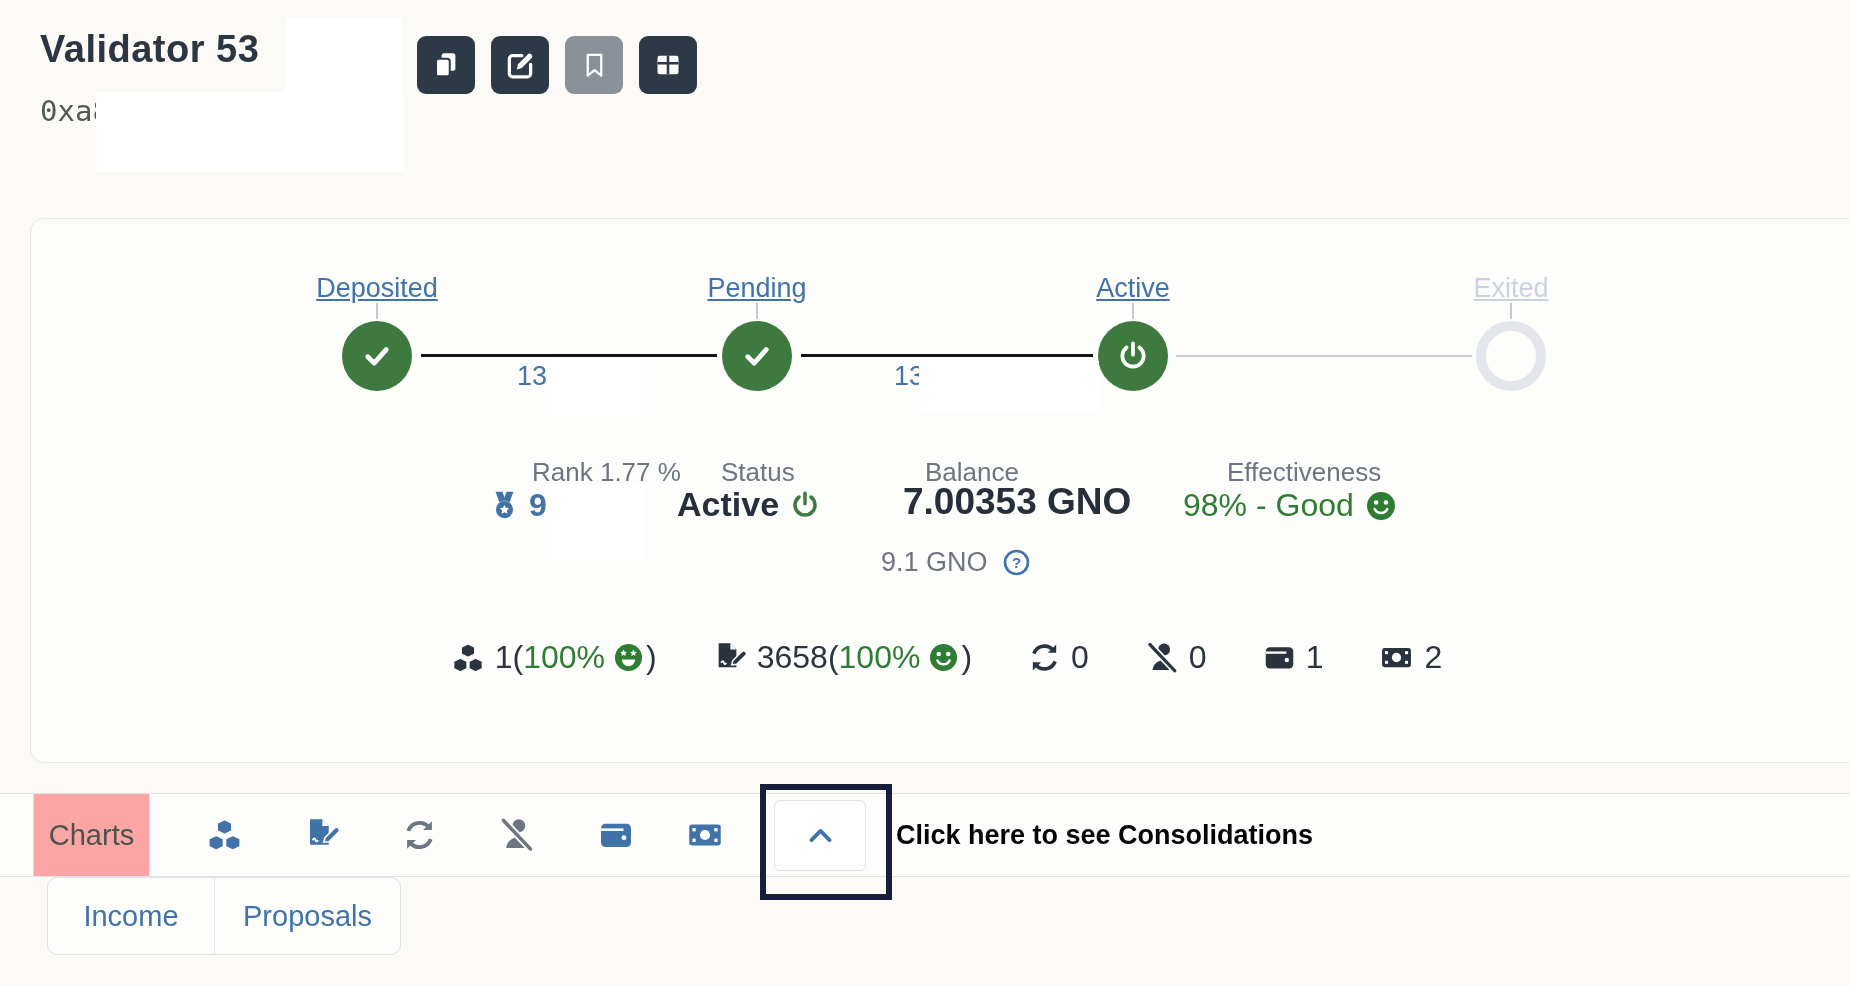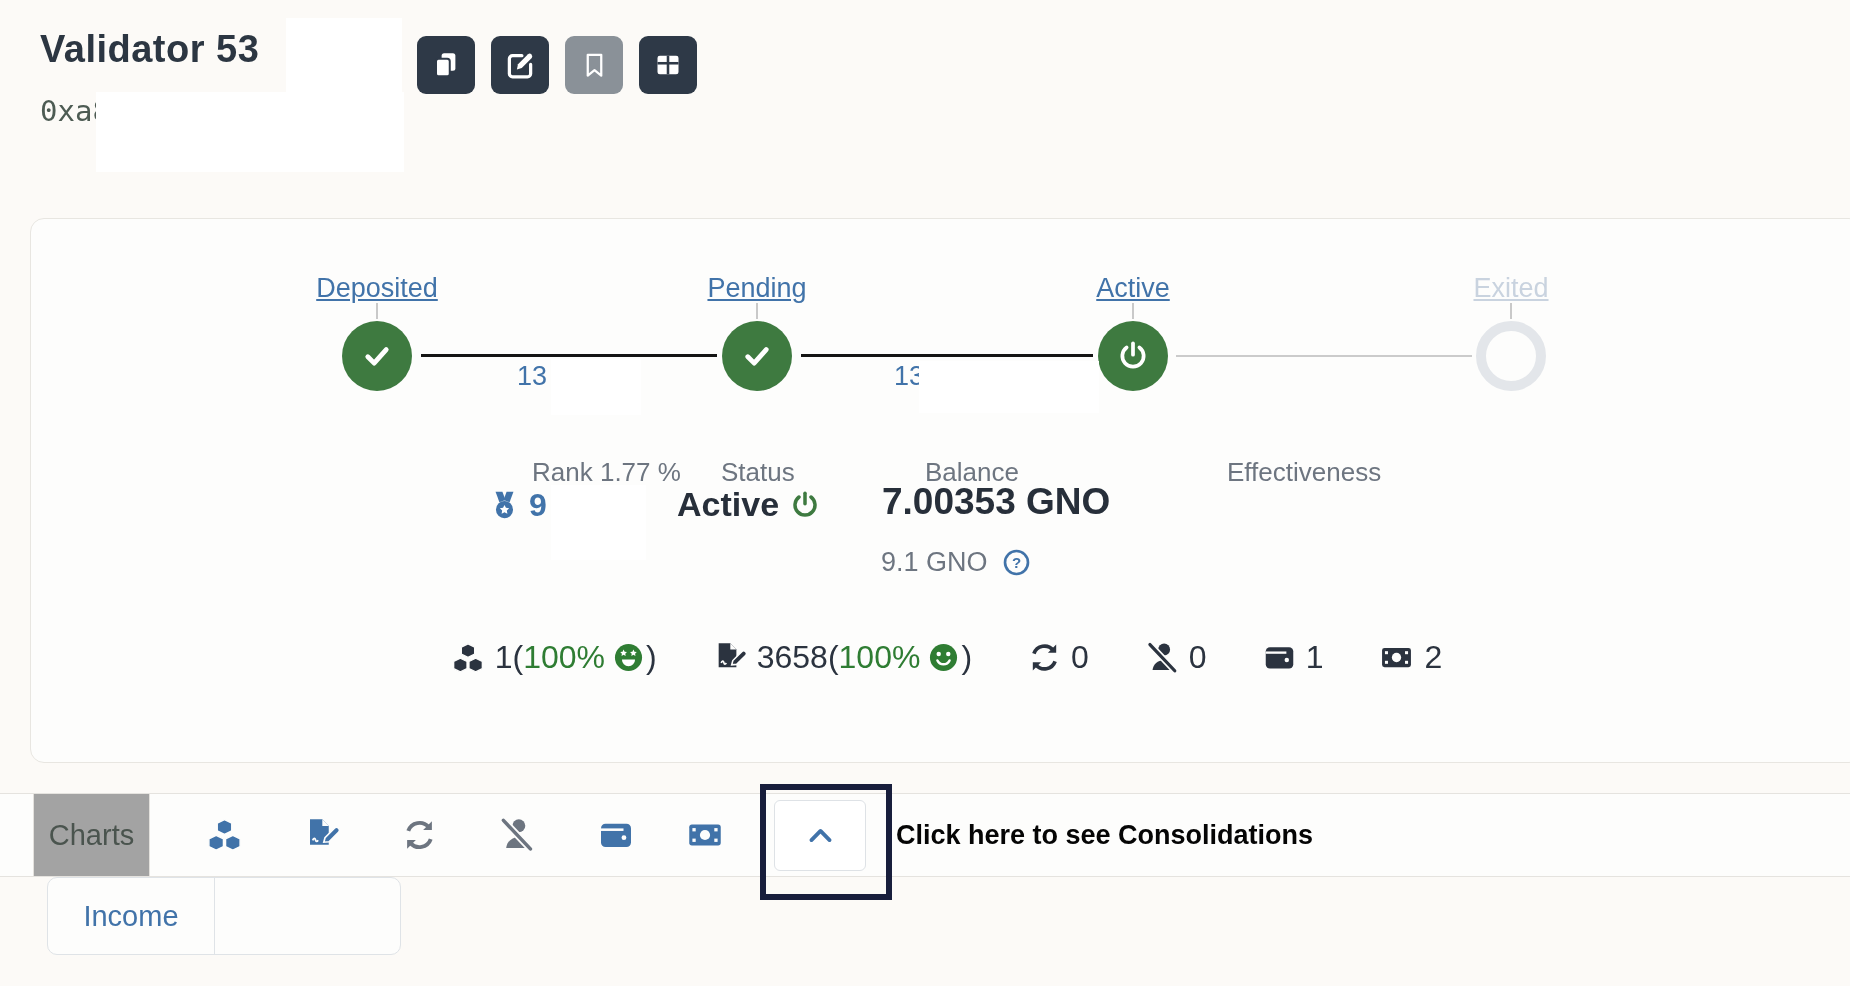--- a/index.html
+++ b/index.html
@@ -50,21 +50,21 @@
   .counter .ic{margin-right:10px;display:flex;}
   .counter .pct{color:#2f7d33;}
   .counter .emo{margin:0 2px 0 8px;display:flex;}
 
   
   .toolbar{position:absolute;left:0;top:793px;width:1850px;height:84px;background:#fdfdfc;
     border-top:1px solid #e5e3df;border-bottom:1px solid #e5e3df;box-sizing:border-box;}
   .charts-tab{position:absolute;left:33px;top:0;width:115px;height:100%;
     border-left:1px solid #e3e1dd;border-right:1px solid #e3e1dd;
     display:flex;align-items:center;justify-content:center;
-    font-size:29px;color:#4a544e;background:#a3a3a3;}
+    font-size:29px;color:#4a544e;background:#fca5a5;}
   .tb-ic{position:absolute;top:50%;transform:translateY(-50%);display:flex;cursor:pointer;}
   .tb-blue{color:#4173a9;} .tb-gray{color:#6d7580;}
   .chev-btn{position:absolute;left:774px;top:6px;width:92px;height:71px;background:#ffffff;
     border:1px solid #dee2e6;border-radius:6px;display:flex;align-items:center;justify-content:center;
     color:#4173a9;cursor:pointer;padding:0;}
   .highlight-box{position:absolute;left:760px;top:-10px;width:120px;height:104px;
     border:6px solid #181e3c;z-index:6;pointer-events:none;}
   .annotation{position:absolute;left:896px;top:0;height:100%;display:flex;align-items:center;
     font-size:27px;font-weight:bold;color:#050505;white-space:nowrap;}
 
@@ -182,34 +182,45 @@
     <span class="big">Active</span>
     <span style="display:flex;color:#3e7a40;">
       <svg width="30" height="30" viewBox="0 0 24 24">
           <line x1="12" y1="2.5" x2="12" y2="11" stroke="currentColor" stroke-width="2.8" stroke-linecap="round"></line>
           <path d="M7.2 5.6A8 8 0 1 0 16.8 5.6" fill="none" stroke="currentColor" stroke-width="2.8" stroke-linecap="round"></path>
         </svg>
     </span>
   </div>
 
   <div class="stat-label" style="left:850px;">Balance</div>
-  <div class="stat-row" style="left:851px;top:262px;">
+  <div class="stat-row" style="left:872px;top:262px;">
     <span class="huge">7.00353 GNO</span>
   </div>
   <div class="stat-row" style="left:850px;top:328px;gap:14px;">
     <span class="sub-gray">9.1 GNO</span>
     <span style="display:flex;color:#4173a9;cursor:pointer;">
       <svg width="29" height="29" viewBox="0 0 24 24">
         <circle cx="12" cy="12" r="9.5" fill="none" stroke="currentColor" stroke-width="2.2"></circle>
         <text x="12" y="16.4" text-anchor="middle" font-size="12.5" font-weight="bold" font-family="Liberation Sans" fill="currentColor">?</text>
       </svg>
     </span>
   </div>
 
   <div class="stat-label" style="left:1152px;">Effectiveness</div>
+  <div class="stat-row" style="left:1152px;top:268px;gap:11px;">
+    <span class="green-text">98% - Good</span>
+    <span style="display:flex;">
+      <svg width="32" height="32" viewBox="0 0 24 24">
+          <circle cx="12" cy="12" r="10.5" fill="#2f7d33"></circle>
+          <circle cx="8.3" cy="9.3" r="1.7" fill="#fff"></circle>
+          <circle cx="15.7" cy="9.3" r="1.7" fill="#fff"></circle>
+          <path d="M7.3 14.3a5.2 5.2 0 0 0 9.4 0" fill="none" stroke="#fff" stroke-width="1.9" stroke-linecap="round"></path>
+        </svg>
+    </span>
+  </div>
 
   <div class="counters">
     <div class="counter">
       <span class="ic">
         <svg width="34" height="32" viewBox="0 0 24 22" fill="#2b333f" stroke="#fdfdfc" stroke-width="0.9">
           <path d="M12 1l4.7 2.3v5L12 10.6 7.3 8.3v-5z"></path>
           <path d="M6.6 11.2l4.7 2.3v5l-4.7 2.3-4.7-2.3v-5z"></path>
           <path d="M17.4 11.2l4.7 2.3v5l-4.7 2.3-4.7-2.3v-5z"></path>
         </svg>
       </span>
@@ -359,13 +370,14 @@
           <path d="M5 15.5l7-7 7 7" fill="none" stroke="#4173a9" stroke-width="3" stroke-linecap="round" stroke-linejoin="round"></path>
         </svg>
     </span>
   </button>
   <div class="highlight-box"></div>
   <div class="annotation">Click here to see Consolidations</div>
 </div>
 
 <div class="tabs-bar">
   <div class="tab first">Income</div>
+  <div class="tab">Proposals</div>
 </div>
 
 </body></html>

